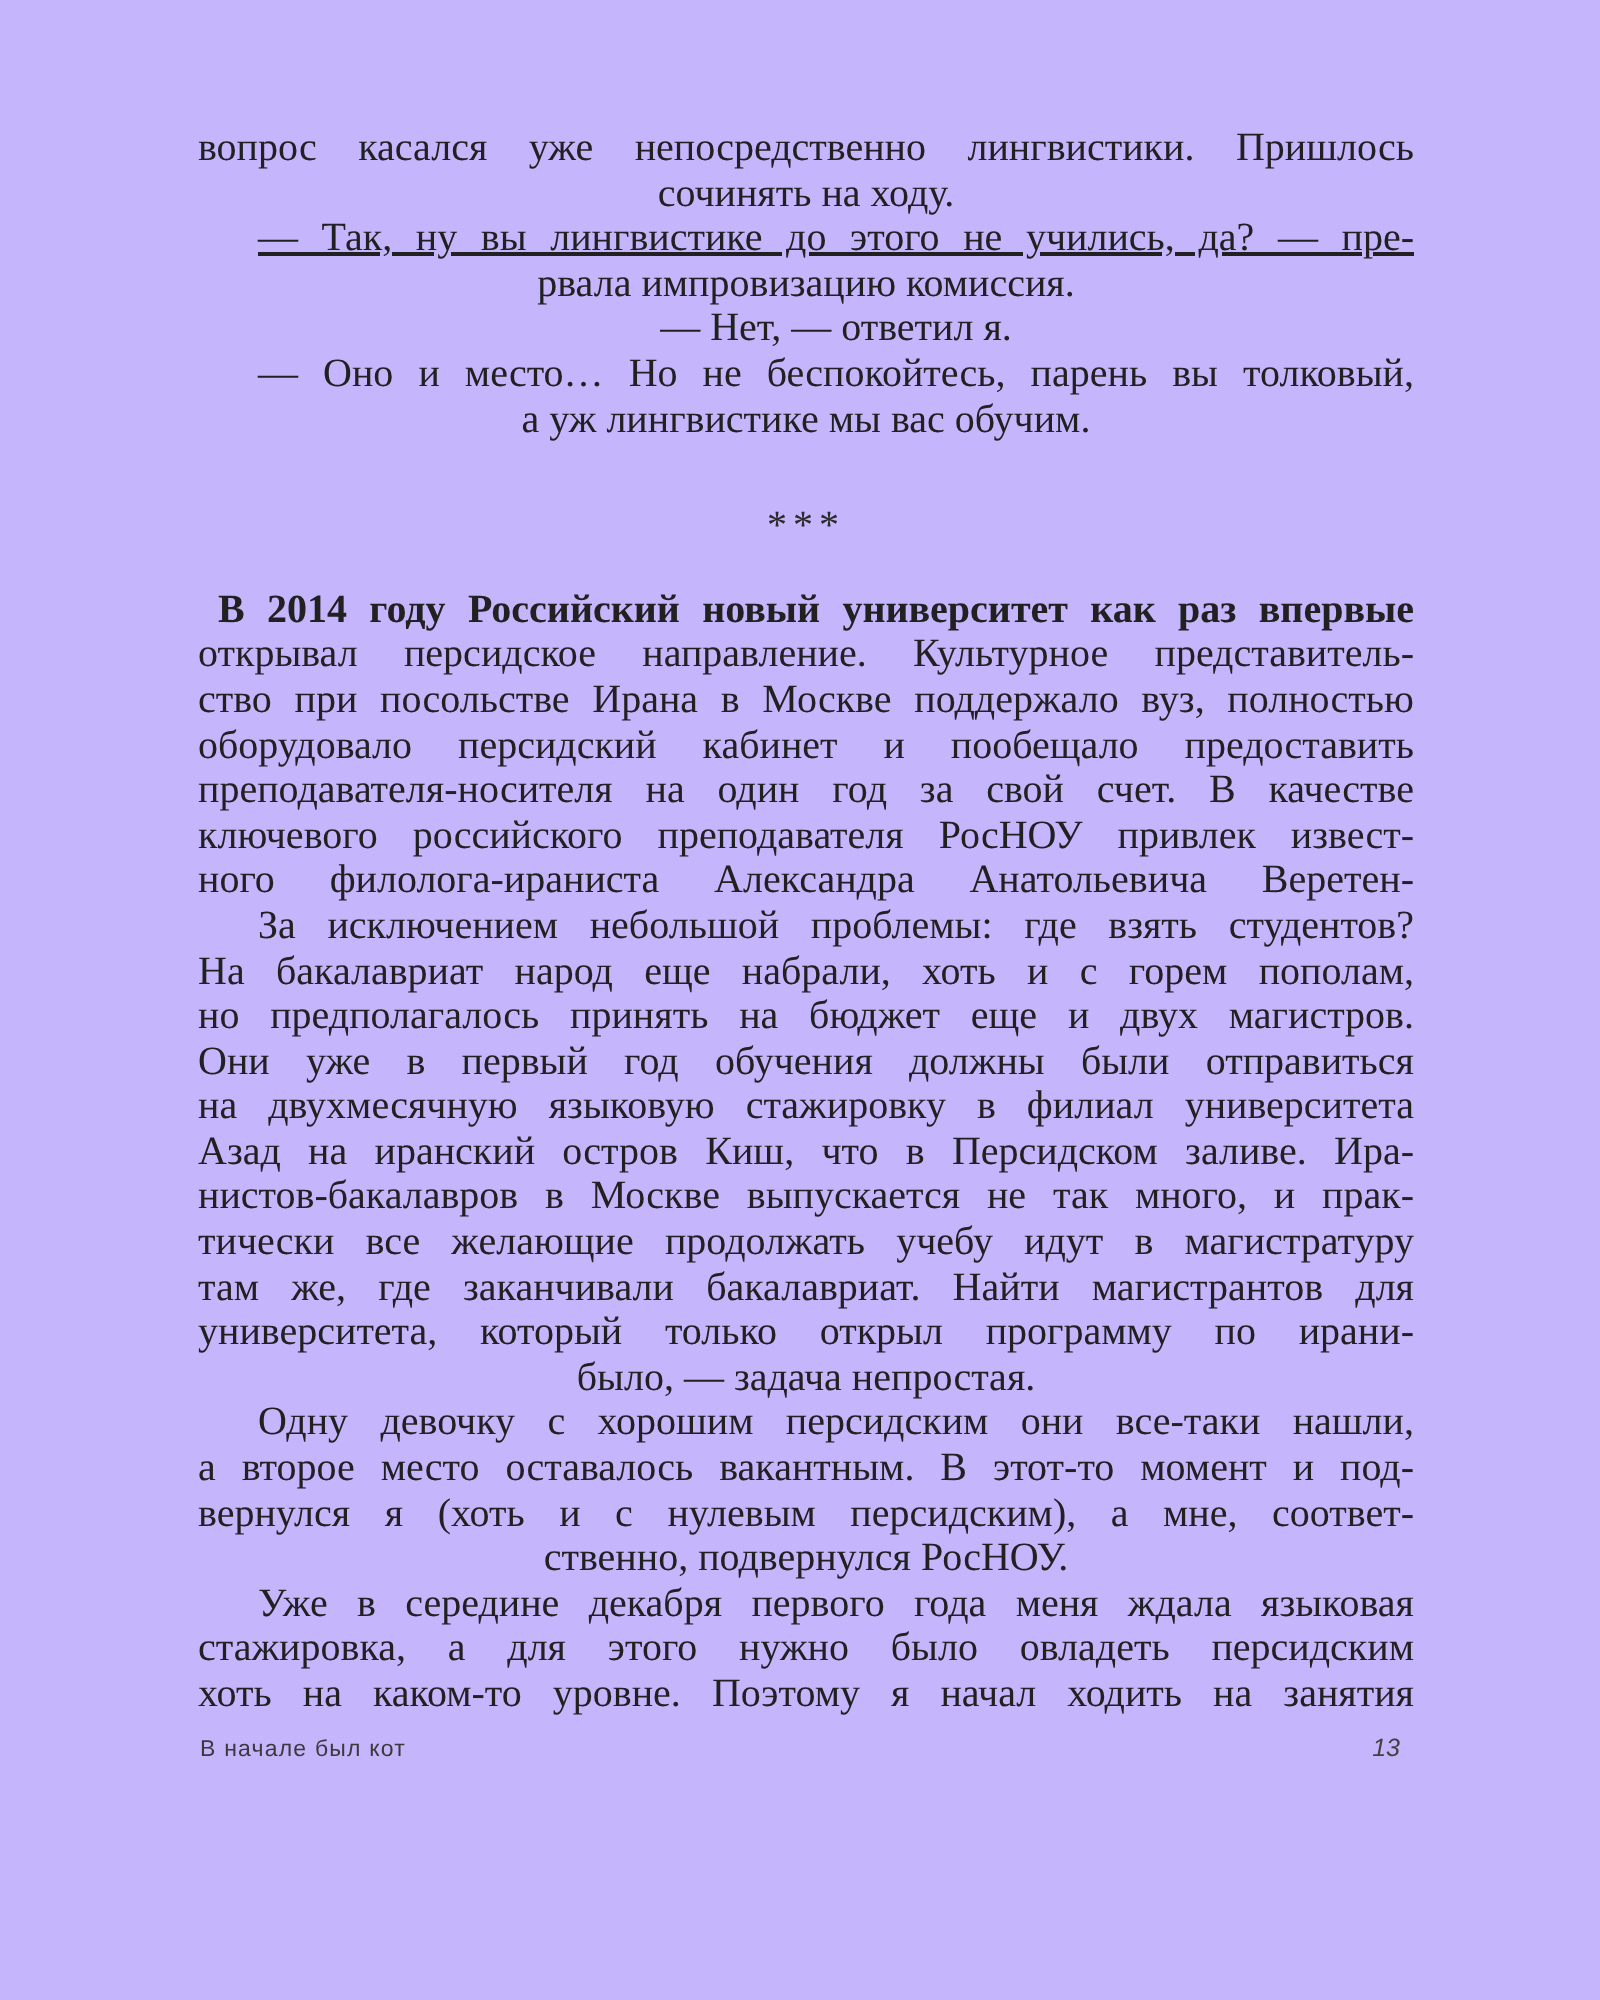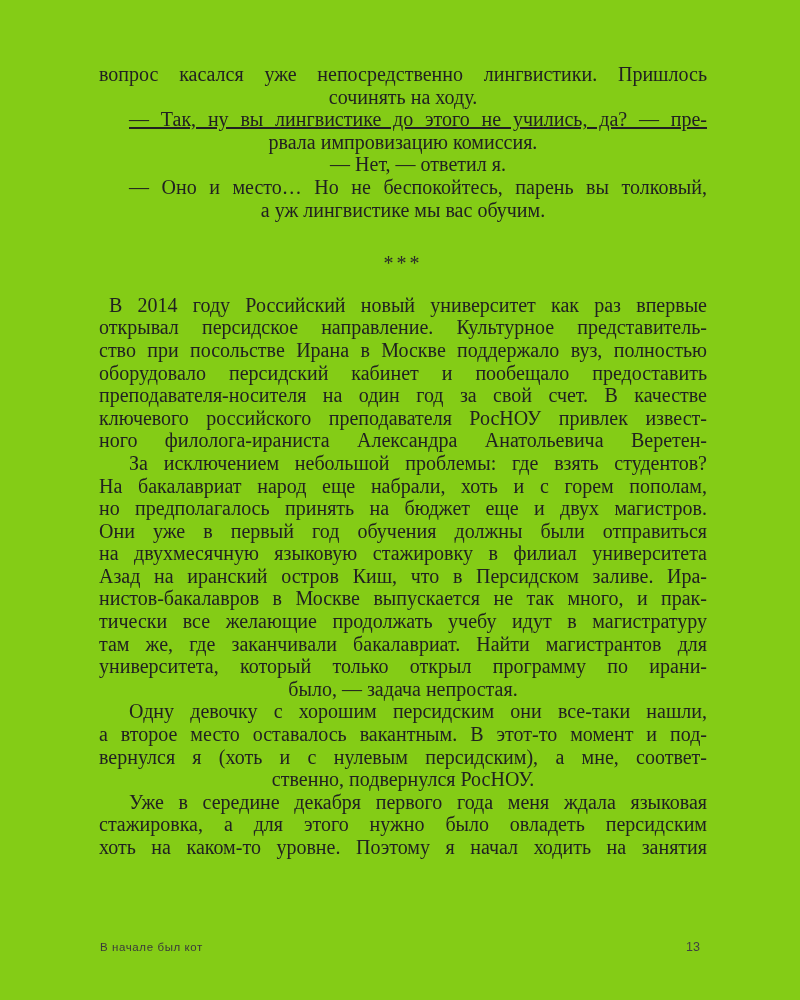--- a/index.html
+++ b/index.html
@@ -7,21 +7,21 @@
     width: 800px;
     height: 1000px;
     background: #ffffff;
     position: relative;
     overflow: hidden;
     font-family: "Liberation Serif", "DejaVu Serif", serif;
   }
   .page {
     position: absolute;
     inset: 0;
-    background: #84cc16;
+    background: #c4b5fd;
   }
   .text-column {
     position: absolute;
     left: 99px;
     top: 63px;
     width: 608px;
     font-family: "Liberation Serif", "DejaVu Serif", serif;
     font-size: 20px;
     line-height: 22.6px;
     color: #212121;
@@ -35,35 +35,36 @@
   .separator {
     margin: 31px 0 19px 0;
     text-align: center;
     letter-spacing: 3px;
     font-size: 20px;
     color: #2a2a2a;
   }
   .footer {
     position: absolute;
     left: 100px;
-    top: 940px;
+    top: 867px;
     width: 600px;
     display: flex;
     justify-content: space-between;
     align-items: baseline;
     font-family: "Liberation Sans", "DejaVu Sans", sans-serif;
   }
   .running-title {
     font-size: 11.5px;
     letter-spacing: 0.6px;
     color: #3a3a3a;
   }
   .page-number {
     font-size: 12.5px;
     color: #414141;
+    font-style: italic;
   }
 </style>
 </head>
 <body>
 
 <div class="page">
   <div class="text-column">
       <div class="para">
         <div class="line just">вопрос касался уже непосредственно лингвистики. Пришлось</div>
         <div class="line">сочинять на ходу.</div>
@@ -74,21 +75,21 @@
       </div>
       <div class="para">
         <div class="line" style="text-indent: 30px;">— Нет, — ответил я.</div>
       </div>
       <div class="para">
         <div class="line just" style="text-indent: 30px;">— Оно и место… Но не беспокойтесь, парень вы толковый,</div>
         <div class="line">а уж лингвистике мы вас обучим.</div>
       </div>
       <div class="separator">***</div>
       <div class="para">
-        <div class="line just" style="text-indent: 10px;">В 2014 году Российский новый университет как раз впервые</div>
+        <div class="line just" style="text-indent: 10px; font-weight: bold;">В 2014 году Российский новый университет как раз впервые</div>
         <div class="line just">открывал персидское направление. Культурное представитель-</div>
         <div class="line just">ство при посольстве Ирана в Москве поддержало вуз, полностью</div>
         <div class="line just">оборудовало персидский кабинет и пообещало предоставить</div>
         <div class="line just">преподавателя-носителя на один год за свой счет. В качестве</div>
         <div class="line just">ключевого российского преподавателя РосНОУ привлек извест-</div>
         <div class="line just">ного филолога-ираниста Александра Анатольевича Веретен-</div>
       </div>
       <div class="para">
         <div class="line just" style="text-indent: 30px;">За исключением небольшой проблемы: где взять студентов?</div>
         <div class="line just">На бакалавриат народ еще набрали, хоть и с горем пополам,</div>

